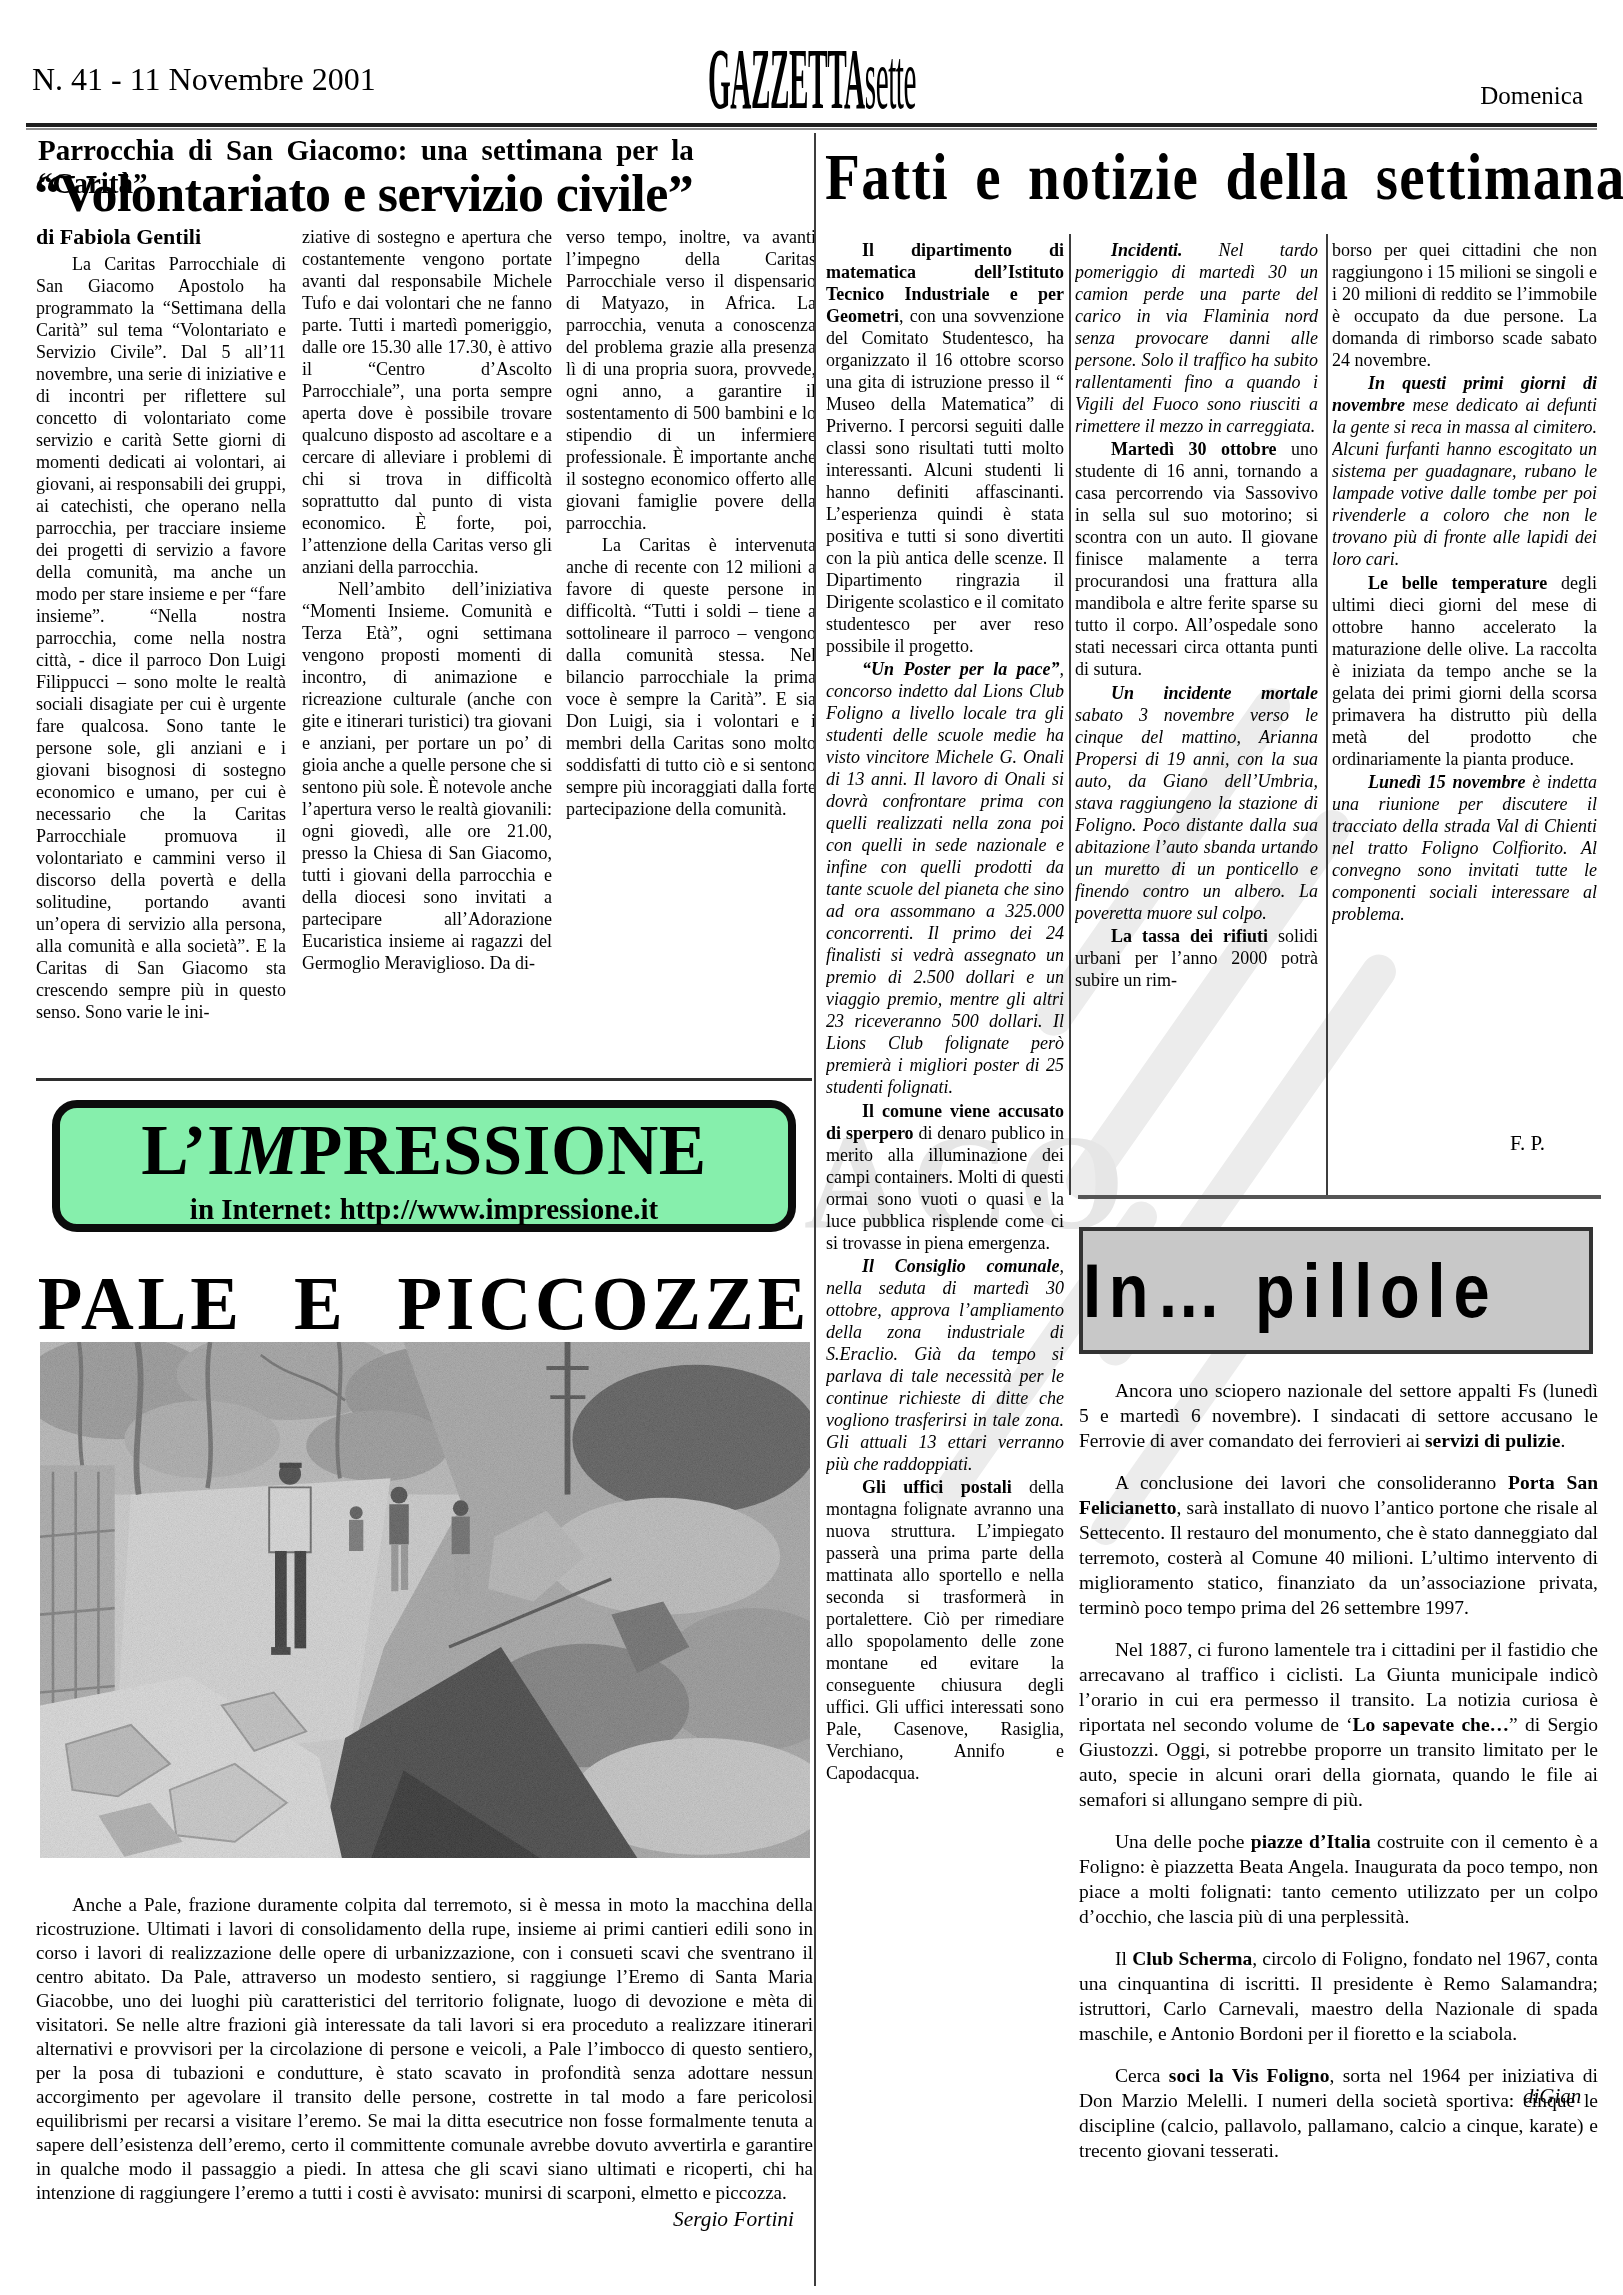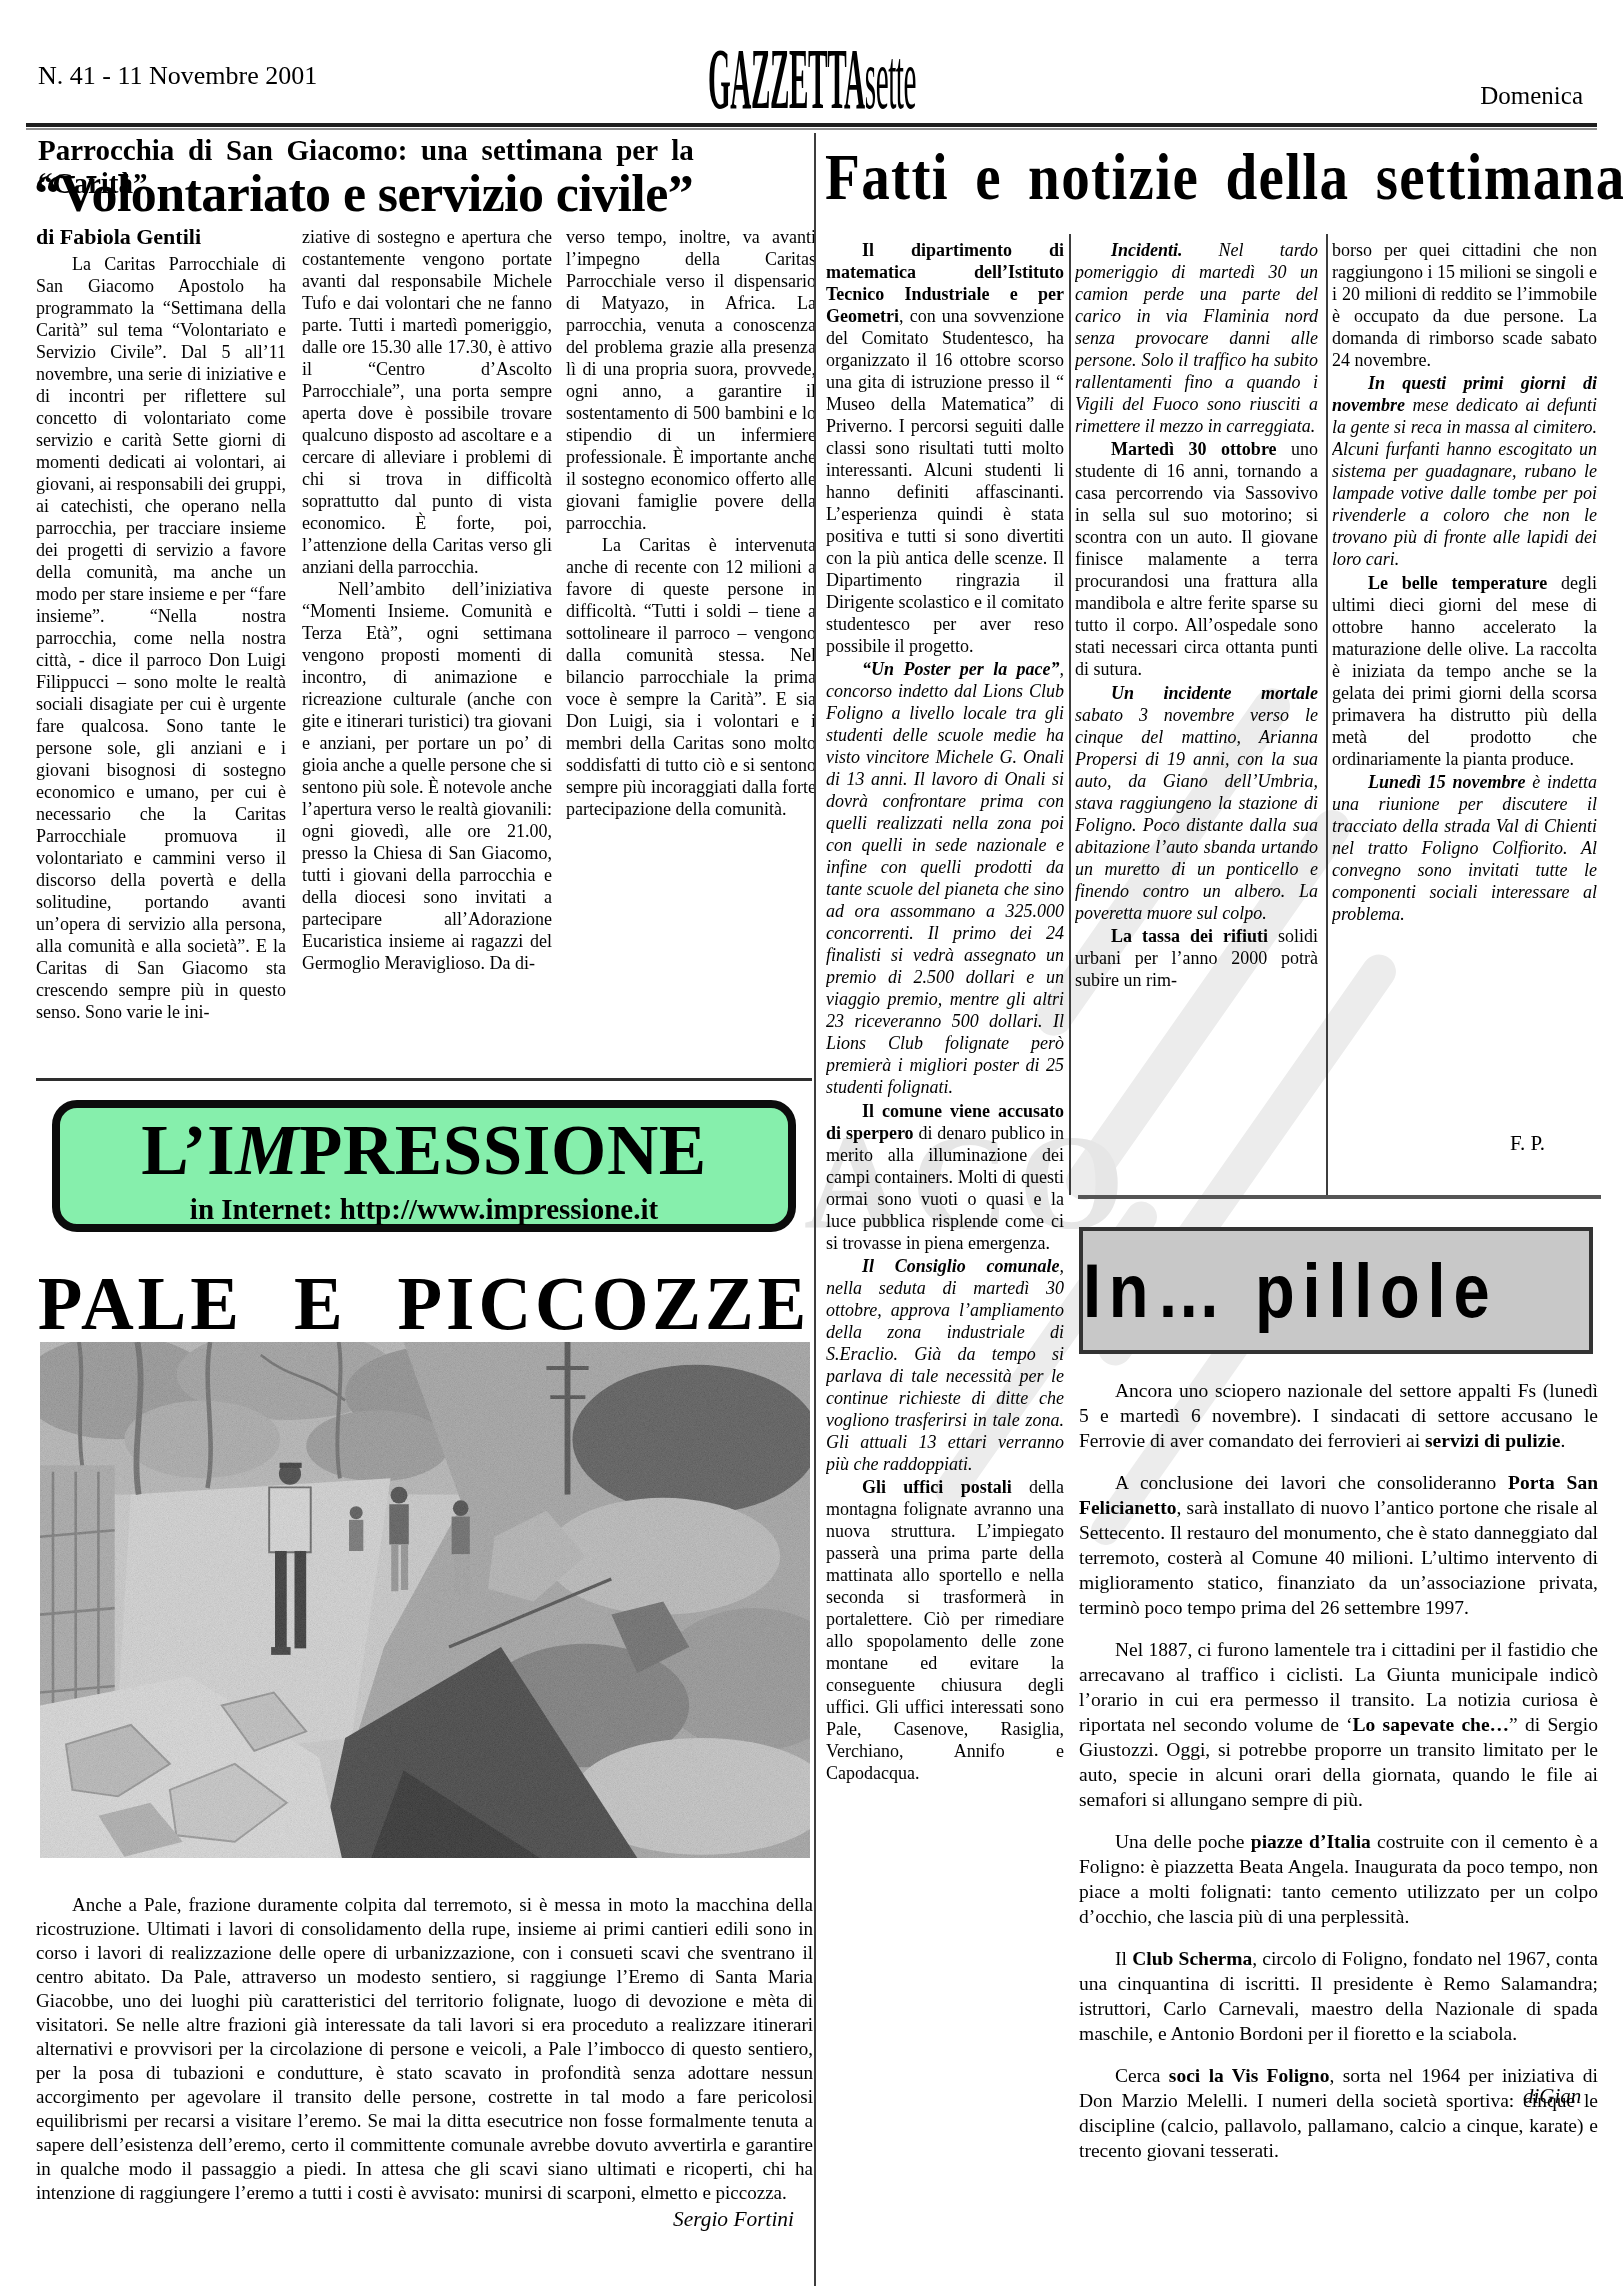--- a/index.html
+++ b/index.html
@@ -2,21 +2,21 @@
 <html lang="it" style="font-size:10.4px"><head>
 <meta charset="utf-8">
 <style>
   html,body{margin:0;padding:0;}
   body{width:1623px;height:2295px;position:relative;background:#fff;color:#000;
        font-family:"Liberation Serif",serif;overflow:hidden;}
   .abs{position:absolute;}
   .layer{z-index:2;}
   .wm{z-index:1;}
   
-  .edition{left:38px;top:61px;font-size:26px;}
+  .edition{left:32px;top:61px;font-size:32px;}
   .day{right:40px;top:82px;font-size:25px;}
   .masthead{left:50%;top:29px;white-space:nowrap;transform:translateX(-50%) scaleX(.34);
             transform-origin:center top;font-weight:bold;font-size:86px;letter-spacing:-1.3px;}
   .masthead .sette{font-weight:400;}
   .hrule-top{left:26px;top:123px;width:1571px;}
   .hrule-top .l1{height:3.9px;background:#1f1f1f;}
   .hrule-top .l2{height:1.9px;background:#8f8f8f;margin-top:1.3px;}
   .kicker{left:38px;top:134px;width:773px;font-size:29px;font-weight:bold;word-spacing:6.5px;}
   .headline{left:34px;top:164px;width:782px;font-size:52px;font-weight:bold;letter-spacing:-0.6px;}
   

